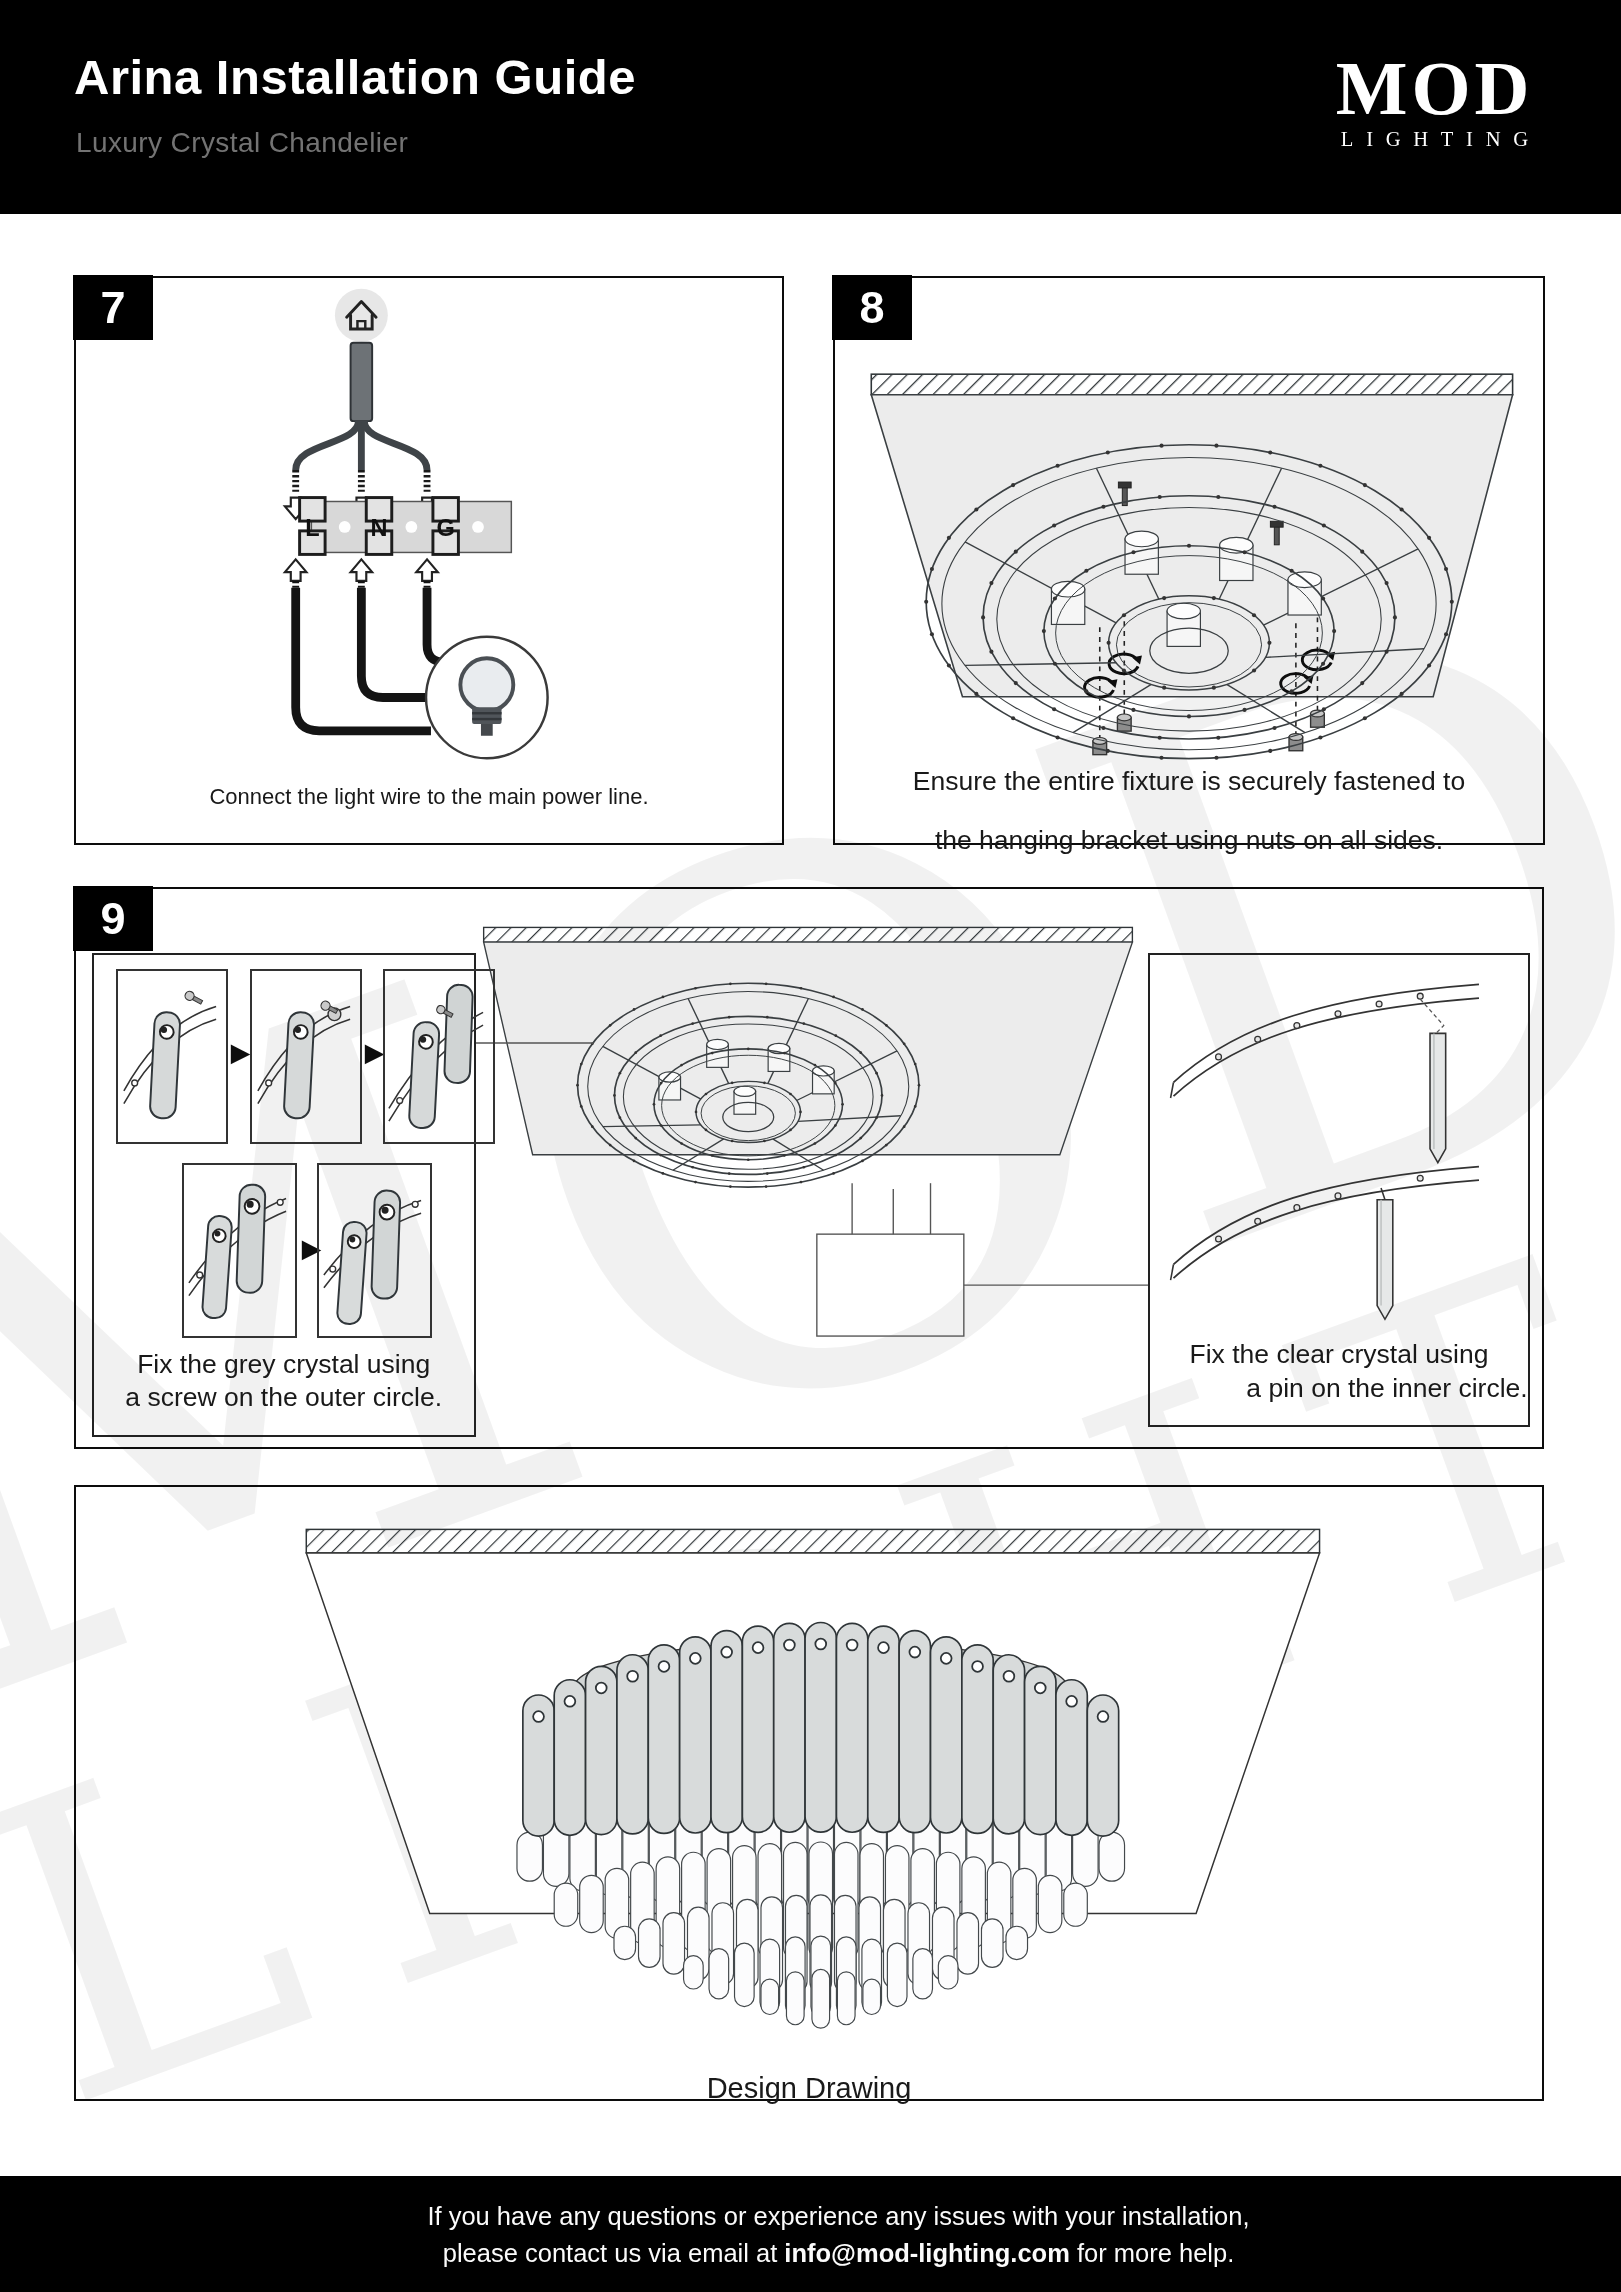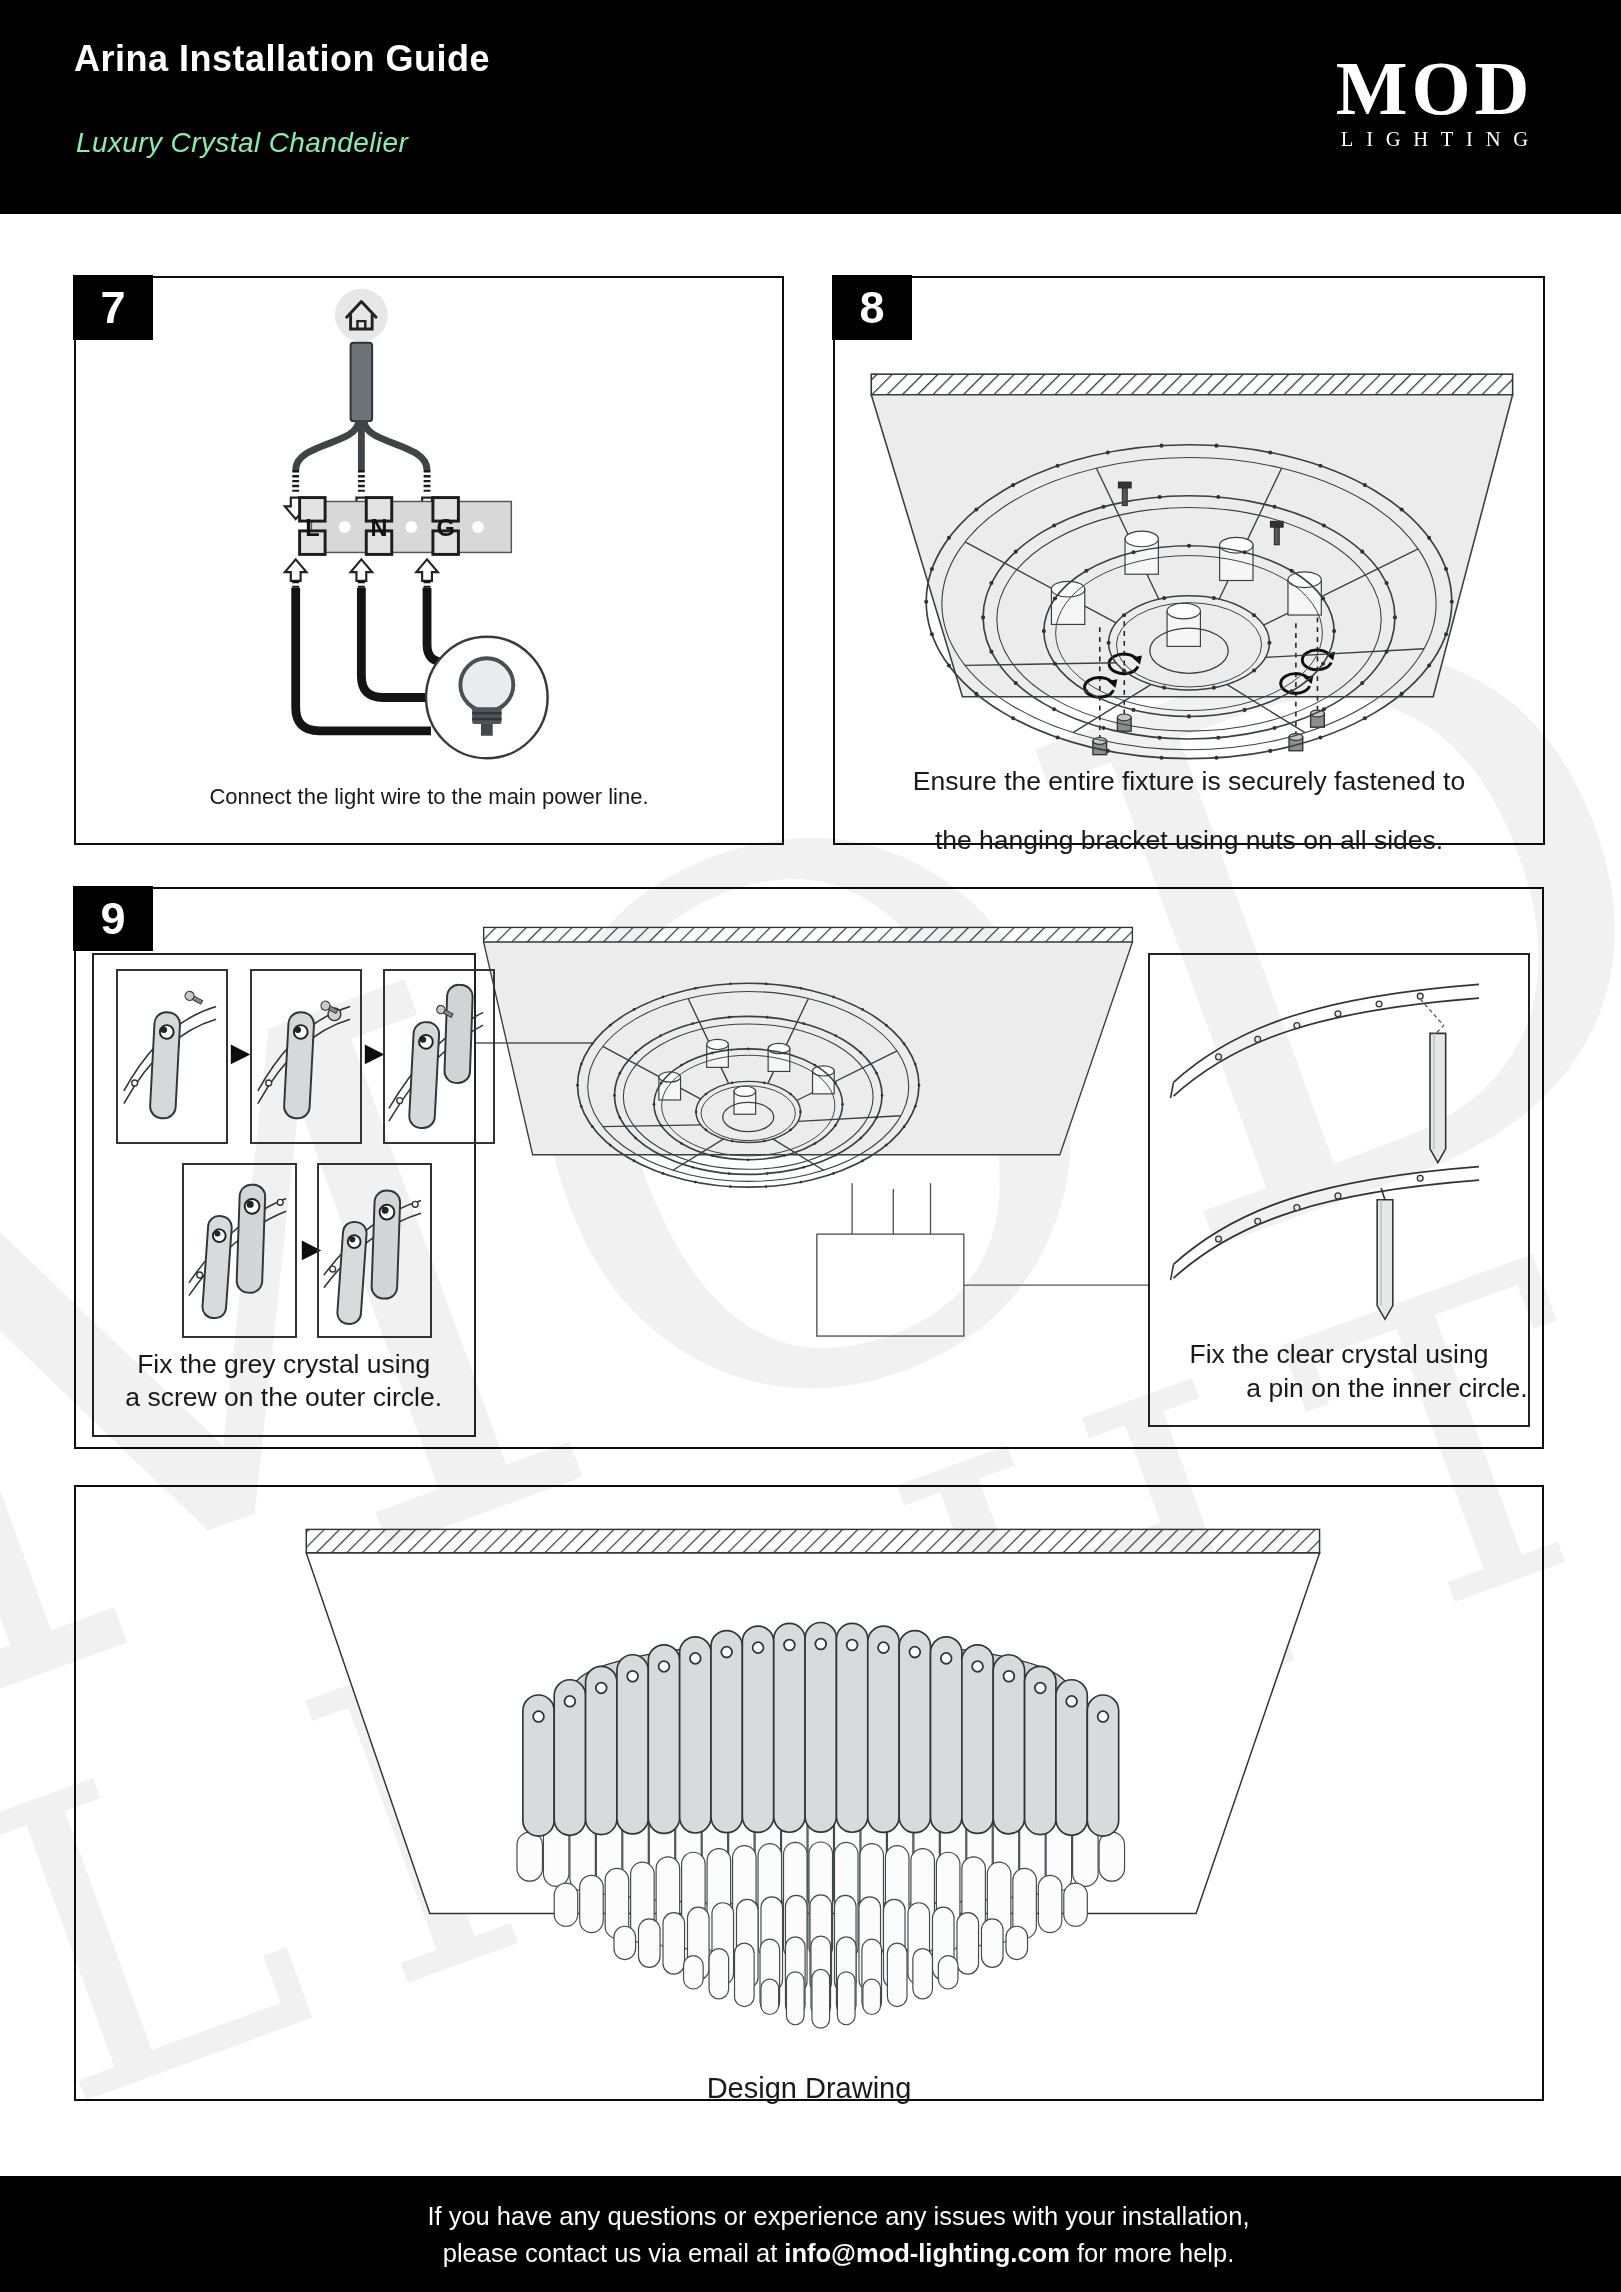--- a/index.html
+++ b/index.html
@@ -2,22 +2,22 @@
 <html><head>
 <meta charset="utf-8">
 <style>
   html,body{margin:0;padding:0;background:#ffffff;}
   #page{position:relative;width:1621px;height:2293px;overflow:hidden;background:#fff;
         font-family:"Liberation Sans",sans-serif;color:#161616;}
   .abs{position:absolute;}
   
   .bar{background:#000;color:#fff;left:0;width:1621px;}
   #header{top:0;height:214px;}
-  #hdr-title{left:74px;top:38px;font-size:36px;font-weight:bold;letter-spacing:0.5px;}
-  #hdr-sub{left:76px;top:127px;font-size:28px;font-weight:400;color:#86efac;letter-spacing:0.4px;font-style:italic;}
+  #hdr-title{left:74px;top:49px;font-size:49px;font-weight:bold;letter-spacing:0.5px;}
+  #hdr-sub{left:76px;top:127px;font-size:28px;font-weight:400;color:#737373;letter-spacing:0.4px;}
   #logo{right:69px;top:53px;width:235px;text-align:center;font-family:"Liberation Serif",serif;}
   #logo-main{font-size:76px;font-weight:bold;line-height:71px;letter-spacing:3.9px;}
   #logo-sub{font-size:20.6px;letter-spacing:12.7px;margin-top:3.9px;padding-left:12.7px;}
   #footer{top:2176px;height:117px;display:flex;flex-direction:column;justify-content:center;
           align-items:center;font-size:25.5px;line-height:37px;color:#fbfbfb;padding-left:28px;}
   
   #watermark{left:-176px;top:676px;transform:rotate(-20deg);color:#000;opacity:.05;
              font-family:"DejaVu Serif",serif;pointer-events:none;white-space:nowrap;}
   #wm1{font-size:725px;line-height:627px;}
   #wm2{font-size:412px;line-height:421px;letter-spacing:69px;}

